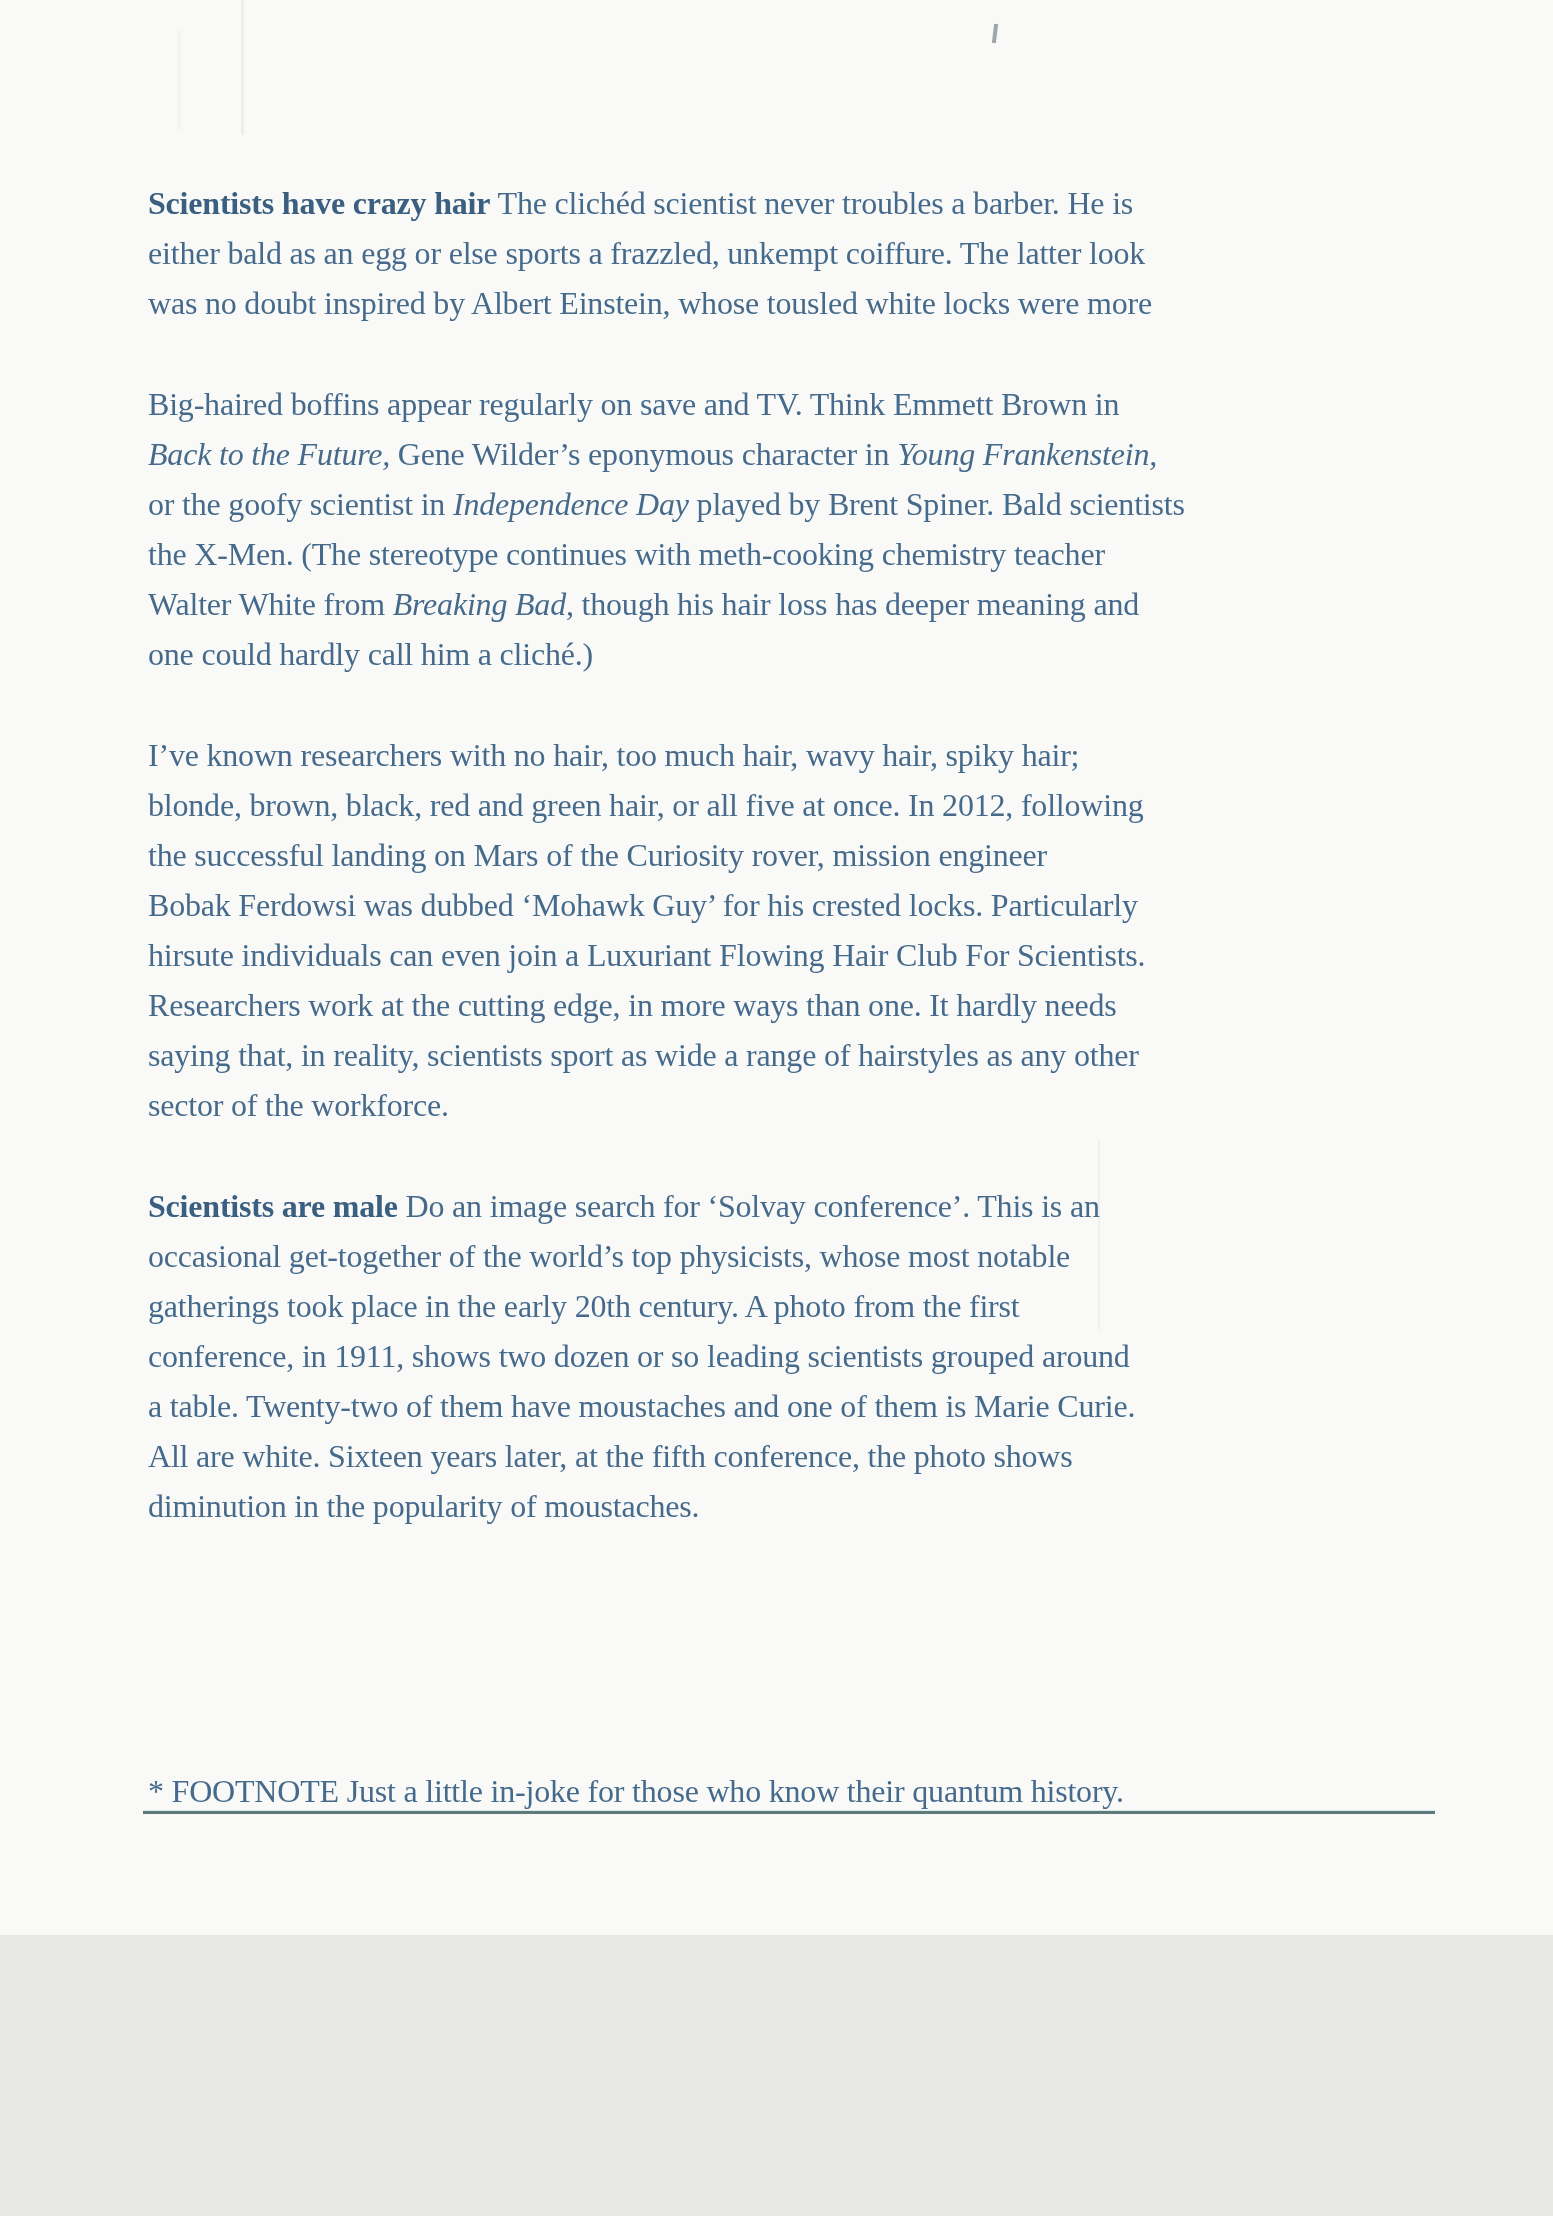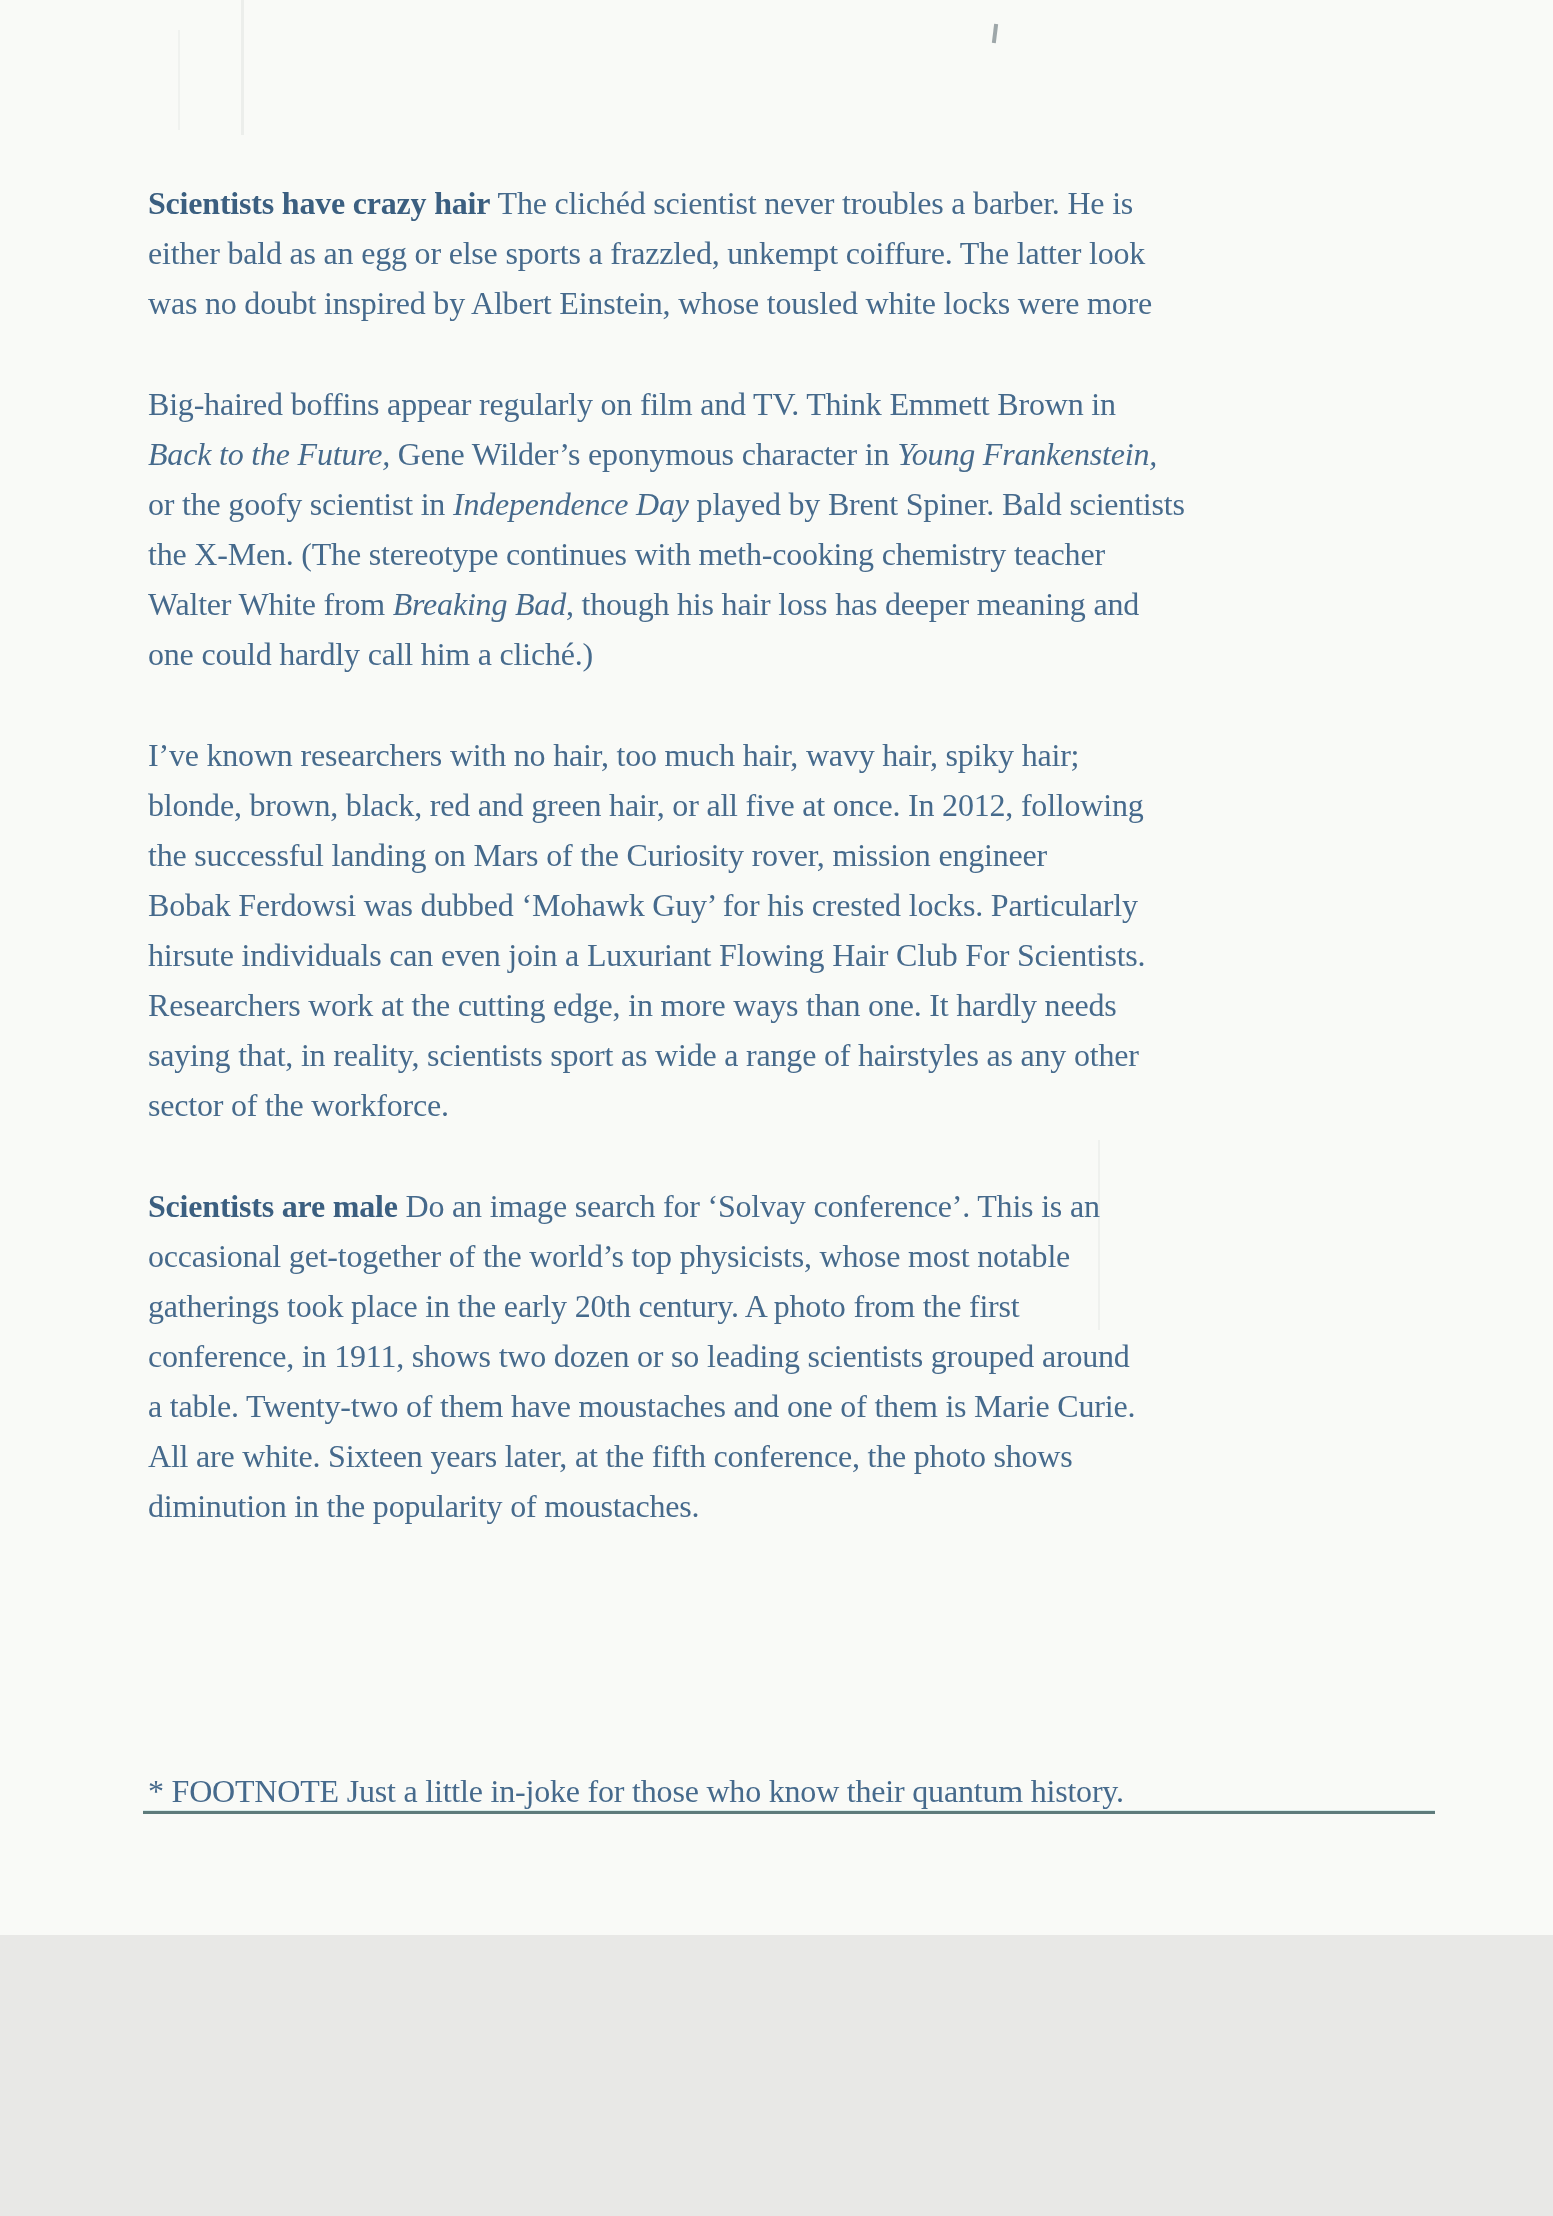--- a/index.html
+++ b/index.html
@@ -65,21 +65,21 @@
 
 <div class="page">
 
   <div class="text-block">
       <div class="paragraph">
         <div class="line"><b>Scientists have crazy hair</b> The clichéd scientist never troubles a barber. He is</div>
         <div class="line">either bald as an egg or else sports a frazzled, unkempt coiffure. The latter look</div>
         <div class="line">was no doubt inspired by Albert Einstein, whose tousled white locks were more</div>
       </div>
       <div class="paragraph">
-        <div class="line">Big-haired boffins appear regularly on film and TV. Think Emmett Brown in</div>
+        <div class="line">Big-haired boffins appear regularly on save and TV. Think Emmett Brown in</div>
         <div class="line"><i>Back to the Future,</i> Gene Wilder’s eponymous character in <i>Young Frankenstein,</i></div>
         <div class="line">or the goofy scientist in <i>Independence Day</i> played by Brent Spiner. Bald scientists</div>
         <div class="line">the X-Men. (The stereotype continues with meth-cooking chemistry teacher</div>
         <div class="line">Walter White from <i>Breaking Bad</i>, though his hair loss has deeper meaning and</div>
         <div class="line">one could hardly call him a cliché.)</div>
       </div>
       <div class="paragraph">
         <div class="line">I’ve known researchers with no hair, too much hair, wavy hair, spiky hair;</div>
         <div class="line">blonde, brown, black, red and green hair, or all five at once. In 2012, following</div>
         <div class="line">the successful landing on Mars of the Curiosity rover, mission engineer</div>

